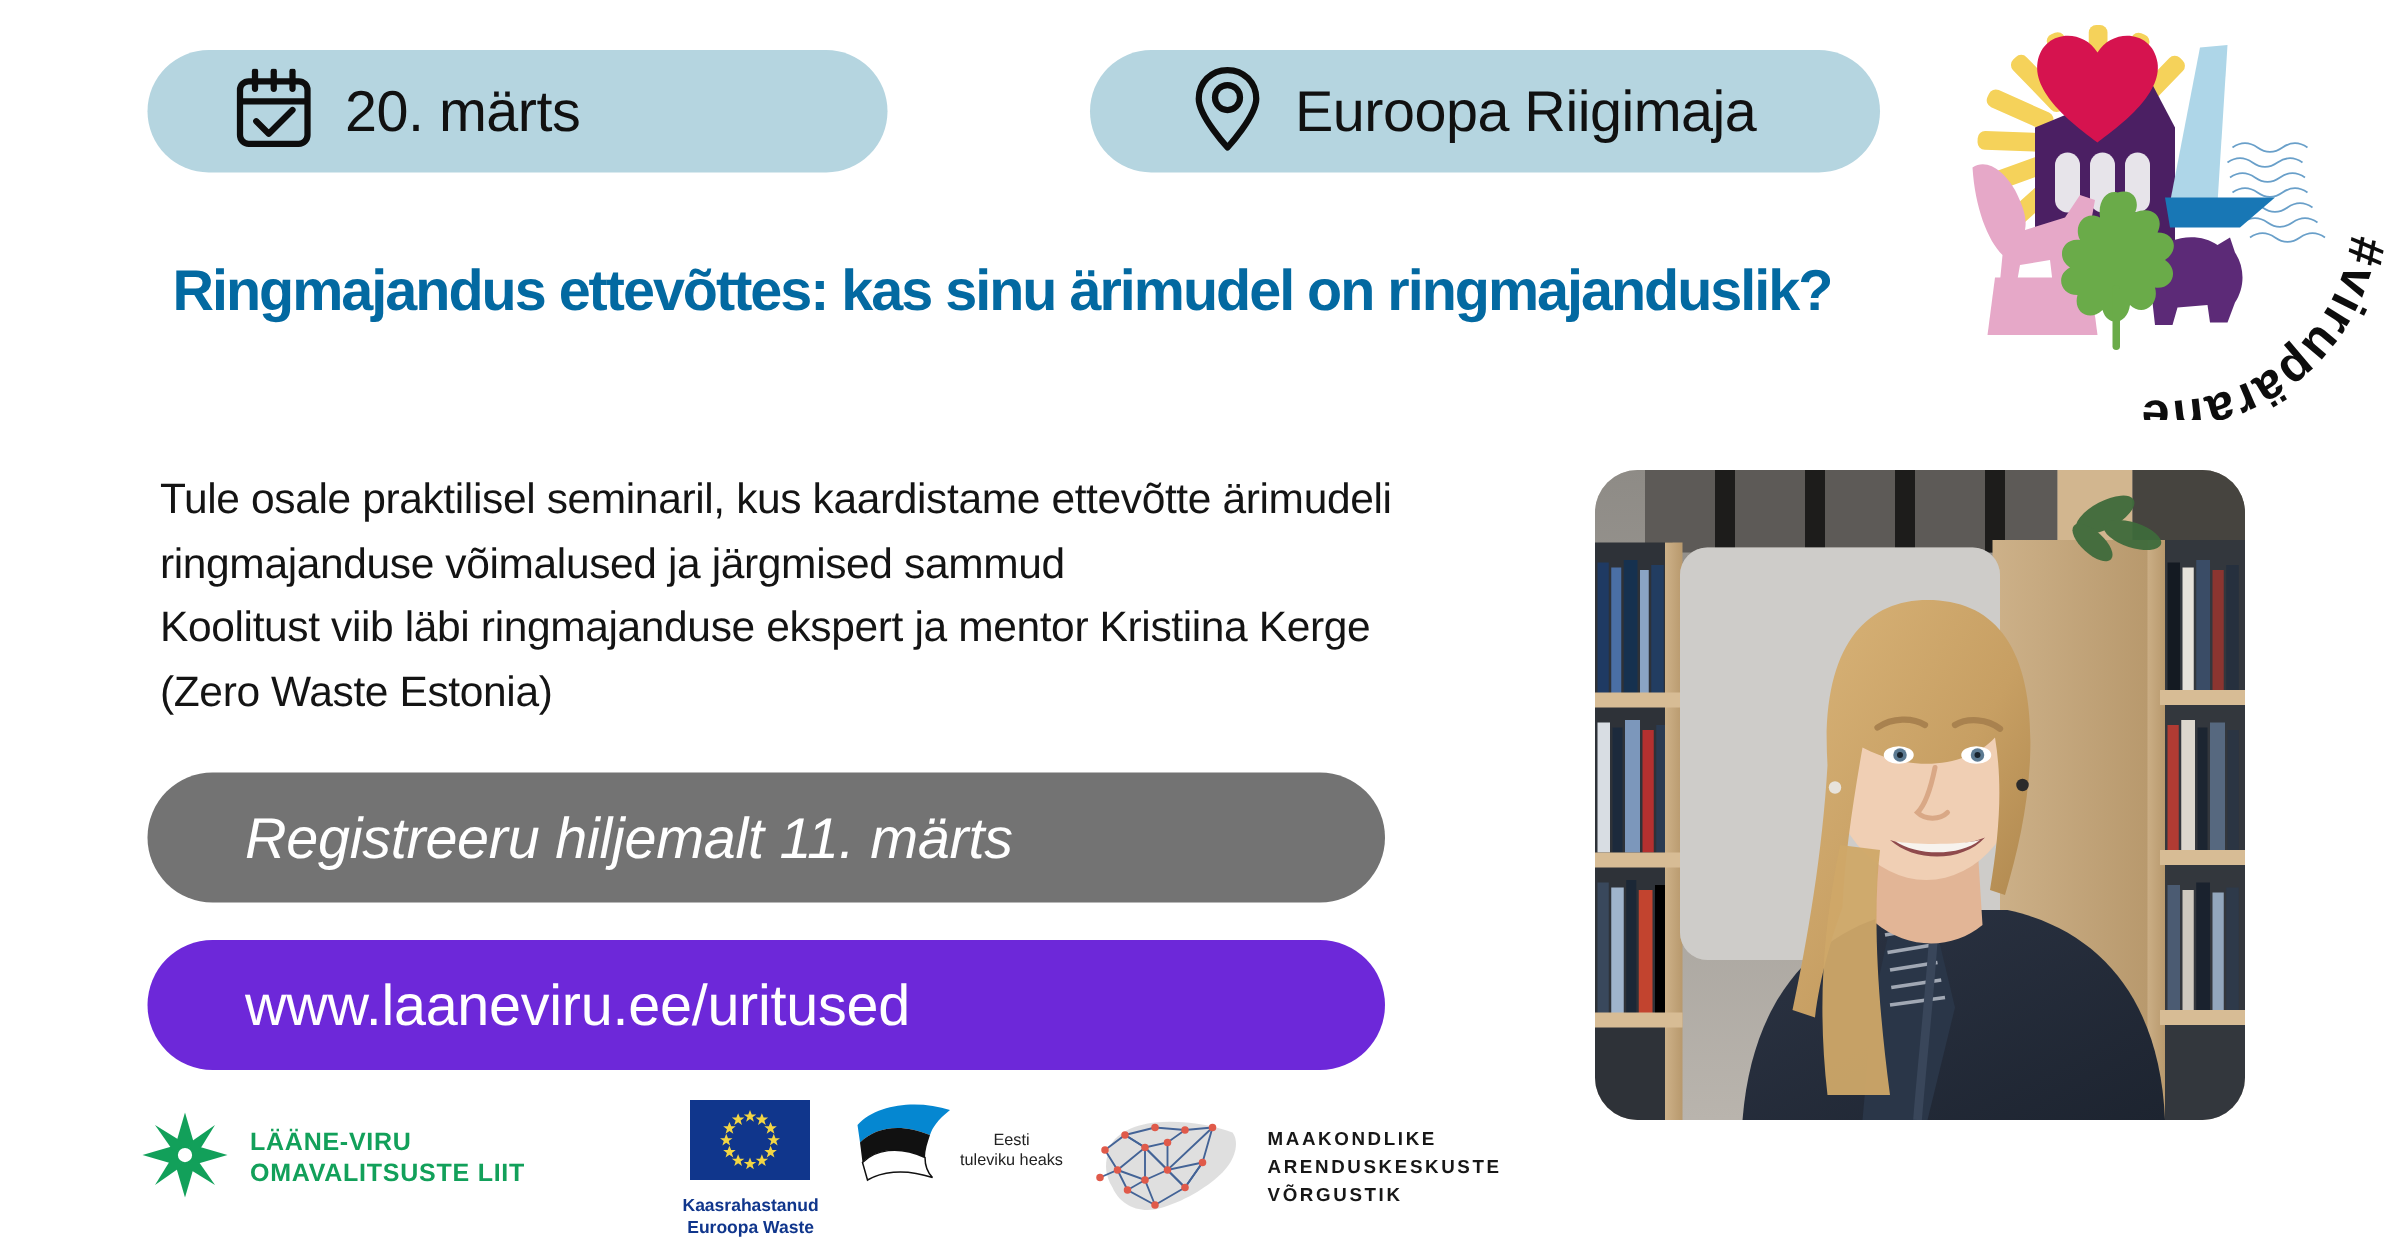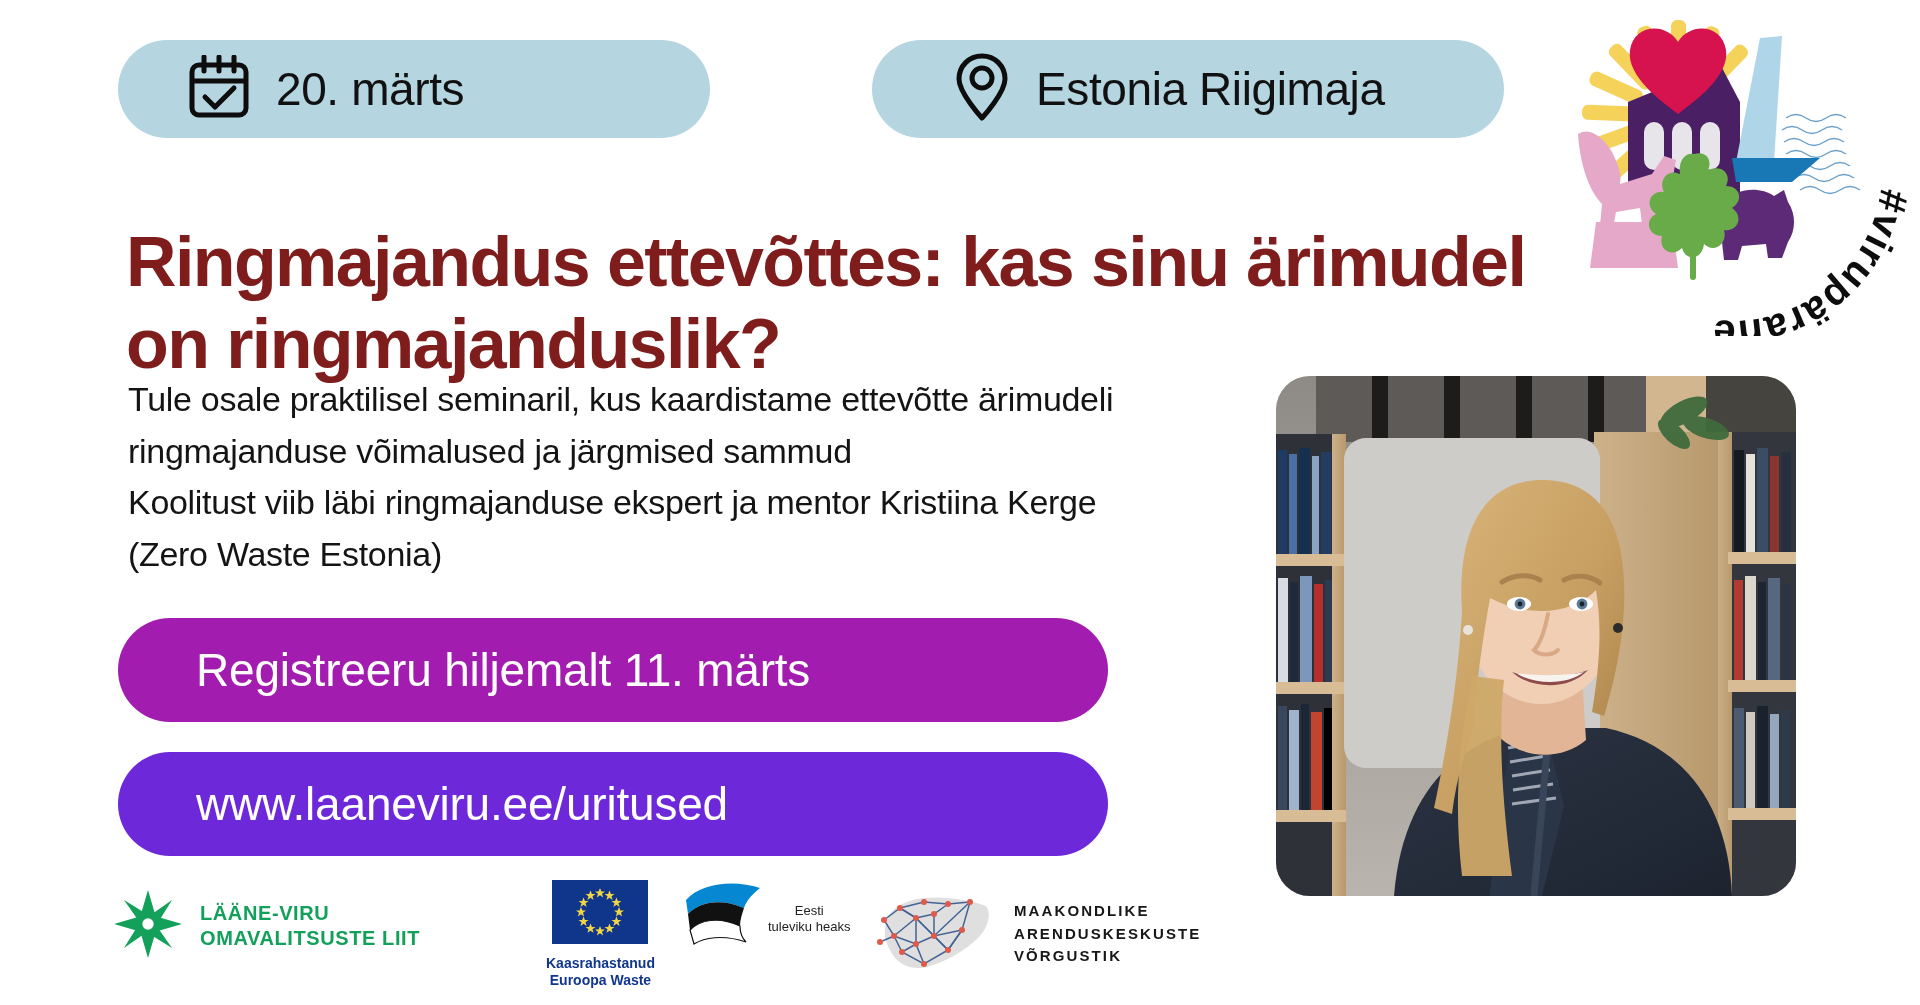--- a/index.html
+++ b/index.html
@@ -40,27 +40,27 @@
     font-size: 46px;
     color: #111111;
     letter-spacing: -0.4px;
     white-space: nowrap;
     font-weight: 400;
   }
 
   
   #headline {
     position: absolute;
-    left: 126px;
+    left: 138px;
     top: 174px;
     width: 1470px;
-    font-size: 70px;
+    font-size: 46px;
     line-height: 1.18;
     font-weight: 800;
-    color: #7f1d1d;
+    color: #0369a1;
     letter-spacing: -1.6px;
     font-stretch: condensed;
   }
 
   
   #body-copy {
     position: absolute;
     left: 128px;
     top: 374px;
     width: 1140px;
@@ -77,21 +77,21 @@
     position: absolute;
     left: 118px;
     width: 990px;
     height: 104px;
     border-radius: 999px;
     display: flex;
     align-items: center;
     box-sizing: border-box;
     padding-left: 78px;
   }
-  #cta-register { top: 618px; background: #a21caf; }
+  #cta-register { top: 618px; background: #737373; font-style: italic; }
   #cta-url      { top: 752px; background: #6d28d9; }
   .cta-label {
     color: #ffffff;
     font-size: 46px;
     font-weight: 500;
     letter-spacing: -0.2px;
     white-space: nowrap;
   }
 
   
@@ -178,21 +178,21 @@
     <span class="pill-label">20. märts</span>
   </div>
 
   <div class="pill" id="pill-place">
     <span class="pill-icon">
       <svg width="56" height="70" viewBox="0 0 56 70">
         <path d="M28 4 C15 4 5 14 5 27 C5 41 28 66 28 66 C28 66 51 41 51 27 C51 14 41 4 28 4 Z" fill="none" stroke="#0d0d0d" stroke-width="5" stroke-linejoin="round"></path>
         <circle cx="28" cy="26" r="10" fill="none" stroke="#0d0d0d" stroke-width="5"></circle>
       </svg>
     </span>
-    <span class="pill-label">Estonia Riigimaja</span>
+    <span class="pill-label">Euroopa Riigimaja</span>
   </div>
 
   <h1 id="headline">Ringmajandus ettevõttes: kas sinu ärimudel on ringmajanduslik?</h1>
 
   <div id="body-copy">
     <p>Tule osale praktilisel seminaril, kus kaardistame ettevõtte ärimudeli</p>
     <p>ringmajanduse võimalused ja järgmised sammud</p>
     <p> Koolitust viib läbi ringmajanduse ekspert ja mentor Kristiina Kerge</p>
     <p>(Zero Waste Estonia)</p>
   </div>

